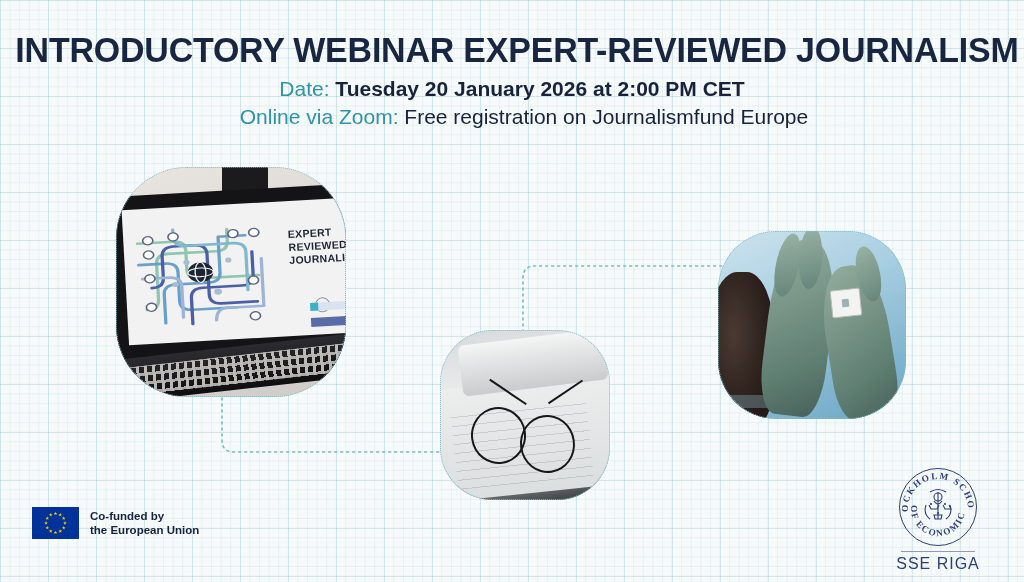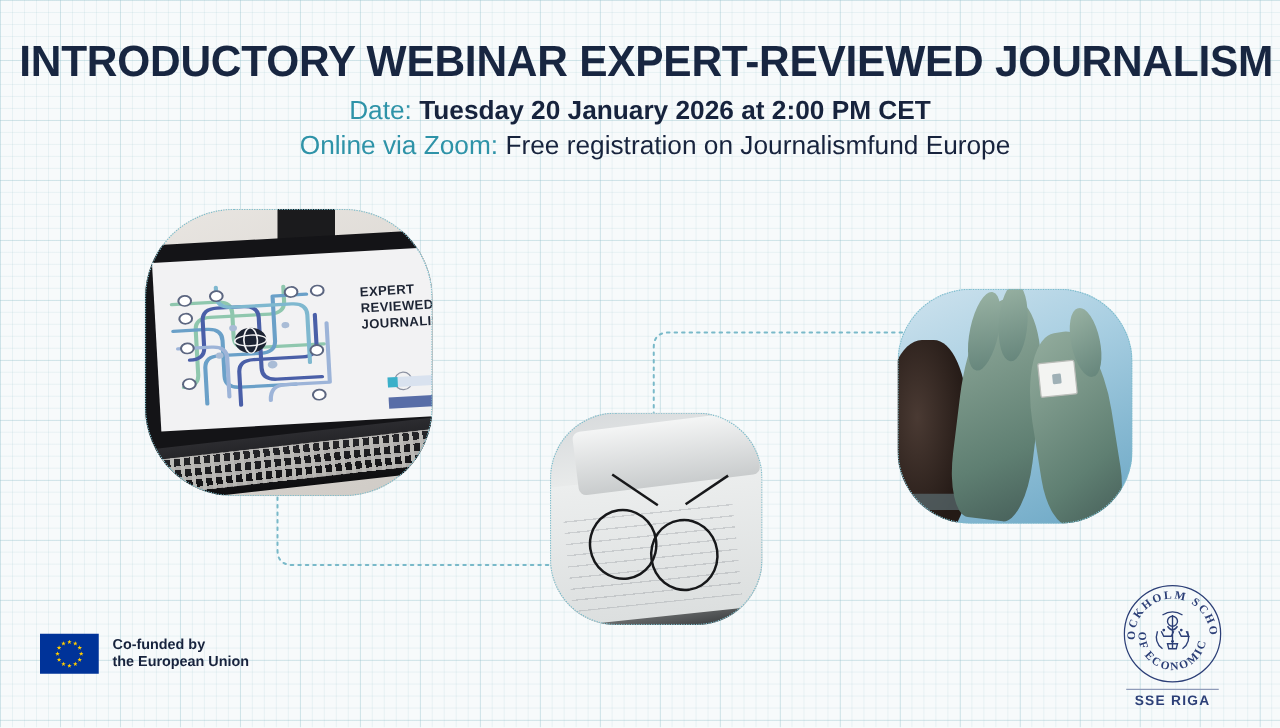--- a/index.html
+++ b/index.html
@@ -129,21 +129,21 @@
   .jf-pupil{position:absolute;left:50%;top:50%;transform:translate(-50%,-50%);
             width:8px;height:8px;background:#16233c;border-radius:50%;}
   #jf-text{font-size:16.5px;font-weight:bold;color:#17233d;white-space:nowrap;letter-spacing:-.2px;}
 
   #sse-logo{position:absolute;left:886px;top:468px;width:104px;text-align:center;}
   .sse-seal{position:relative;width:78px;height:78px;margin:0 auto;}
   .sse-ring{position:absolute;inset:0;border:1.4px solid #2c3f77;border-radius:50%;}
   .sse-crest{position:absolute;left:50%;top:50%;transform:translate(-50%,-50%);
              width:40px;height:44px;}
   .sse-div{width:74px;height:1px;background:#8e9ab8;margin:5px auto 3px;}
-  #sse-text{font-size:11px;font-weight:bold;color:#2c3f77;letter-spacing:1px;}
+  #sse-text{font-size:16px;font-weight:normal;color:#2c3f77;letter-spacing:1px;}
   .arcsvg{position:absolute;left:0;top:0;}
   .arctext{font-family:"Liberation Serif","DejaVu Serif",serif;font-size:9.2px;
            font-weight:bold;letter-spacing:1.6px;fill:#2c3f77;}
 </style>
 </head>
 <body>
 
 <div id="poster">
 
   <div id="title">INTRODUCTORY WEBINAR EXPERT-REVIEWED JOURNALISM</div>

